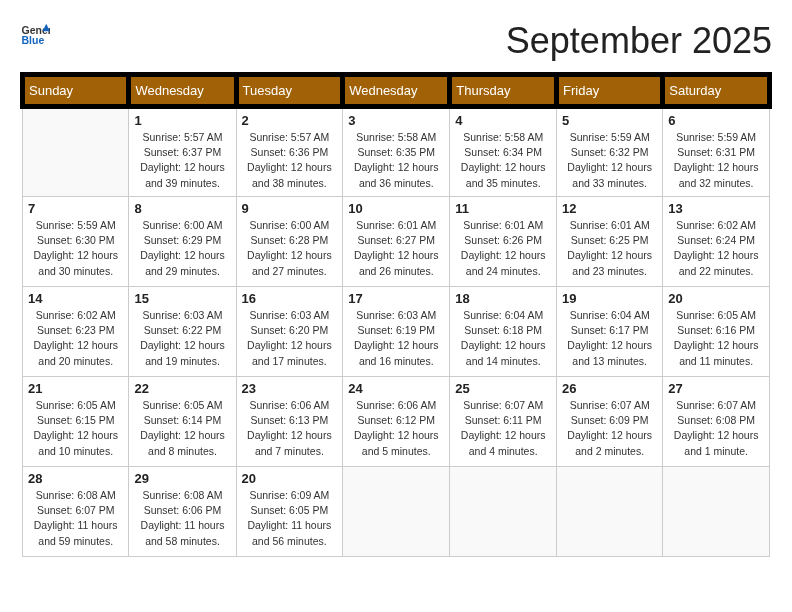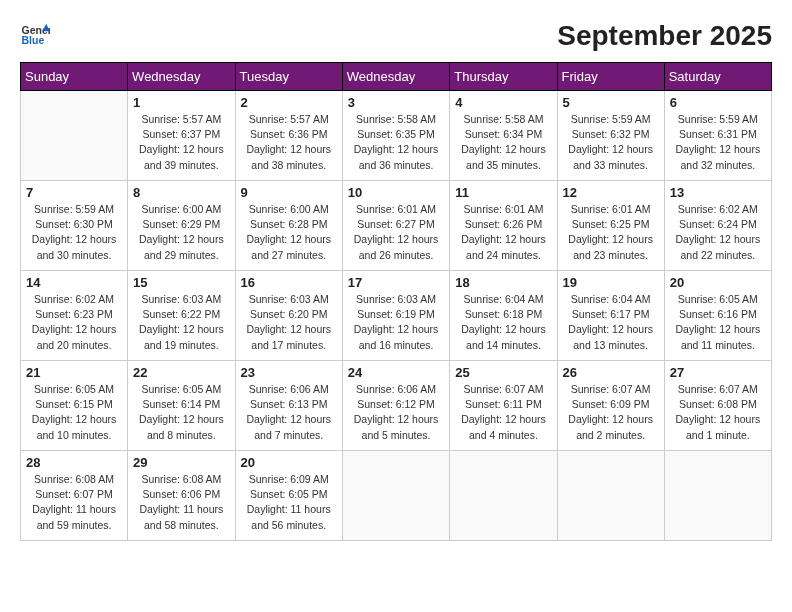--- a/index.html
+++ b/index.html
@@ -22,42 +22,42 @@
       gap: 4px;
     }
     .logo-icon {
       width: 30px;
       height: 30px;
     }
     .title-area {
       text-align: right;
     }
     .month-title {
-      font-size: 28px;
-      font-weight: bold;
+      font-size: 36px;
+      font-weight: normal;
       color: #222;
       margin-left: 35px;
     }
     .subtitle {
       font-size: 16px;
       color: #444;
     }
     table {
       width: 100%;
       border-collapse: collapse;
       font-size: 11px;
     }
     thead tr th {
-      background-color: #701a75;
+      background-color: #a16207;
       color: #fff;
       padding: 6px 4px;
       text-align: left;
       font-size: 13px;
       font-weight: normal;
-      border: 1px solid #000000;
+      border: 5px solid #000000;
     }
     tbody tr td {
       border: 1px solid #ccc;
       vertical-align: top;
       padding: 4px 5px;
       height: 90px;
       width: 108px;
     }
     .day-num {
       font-size: 13px;

